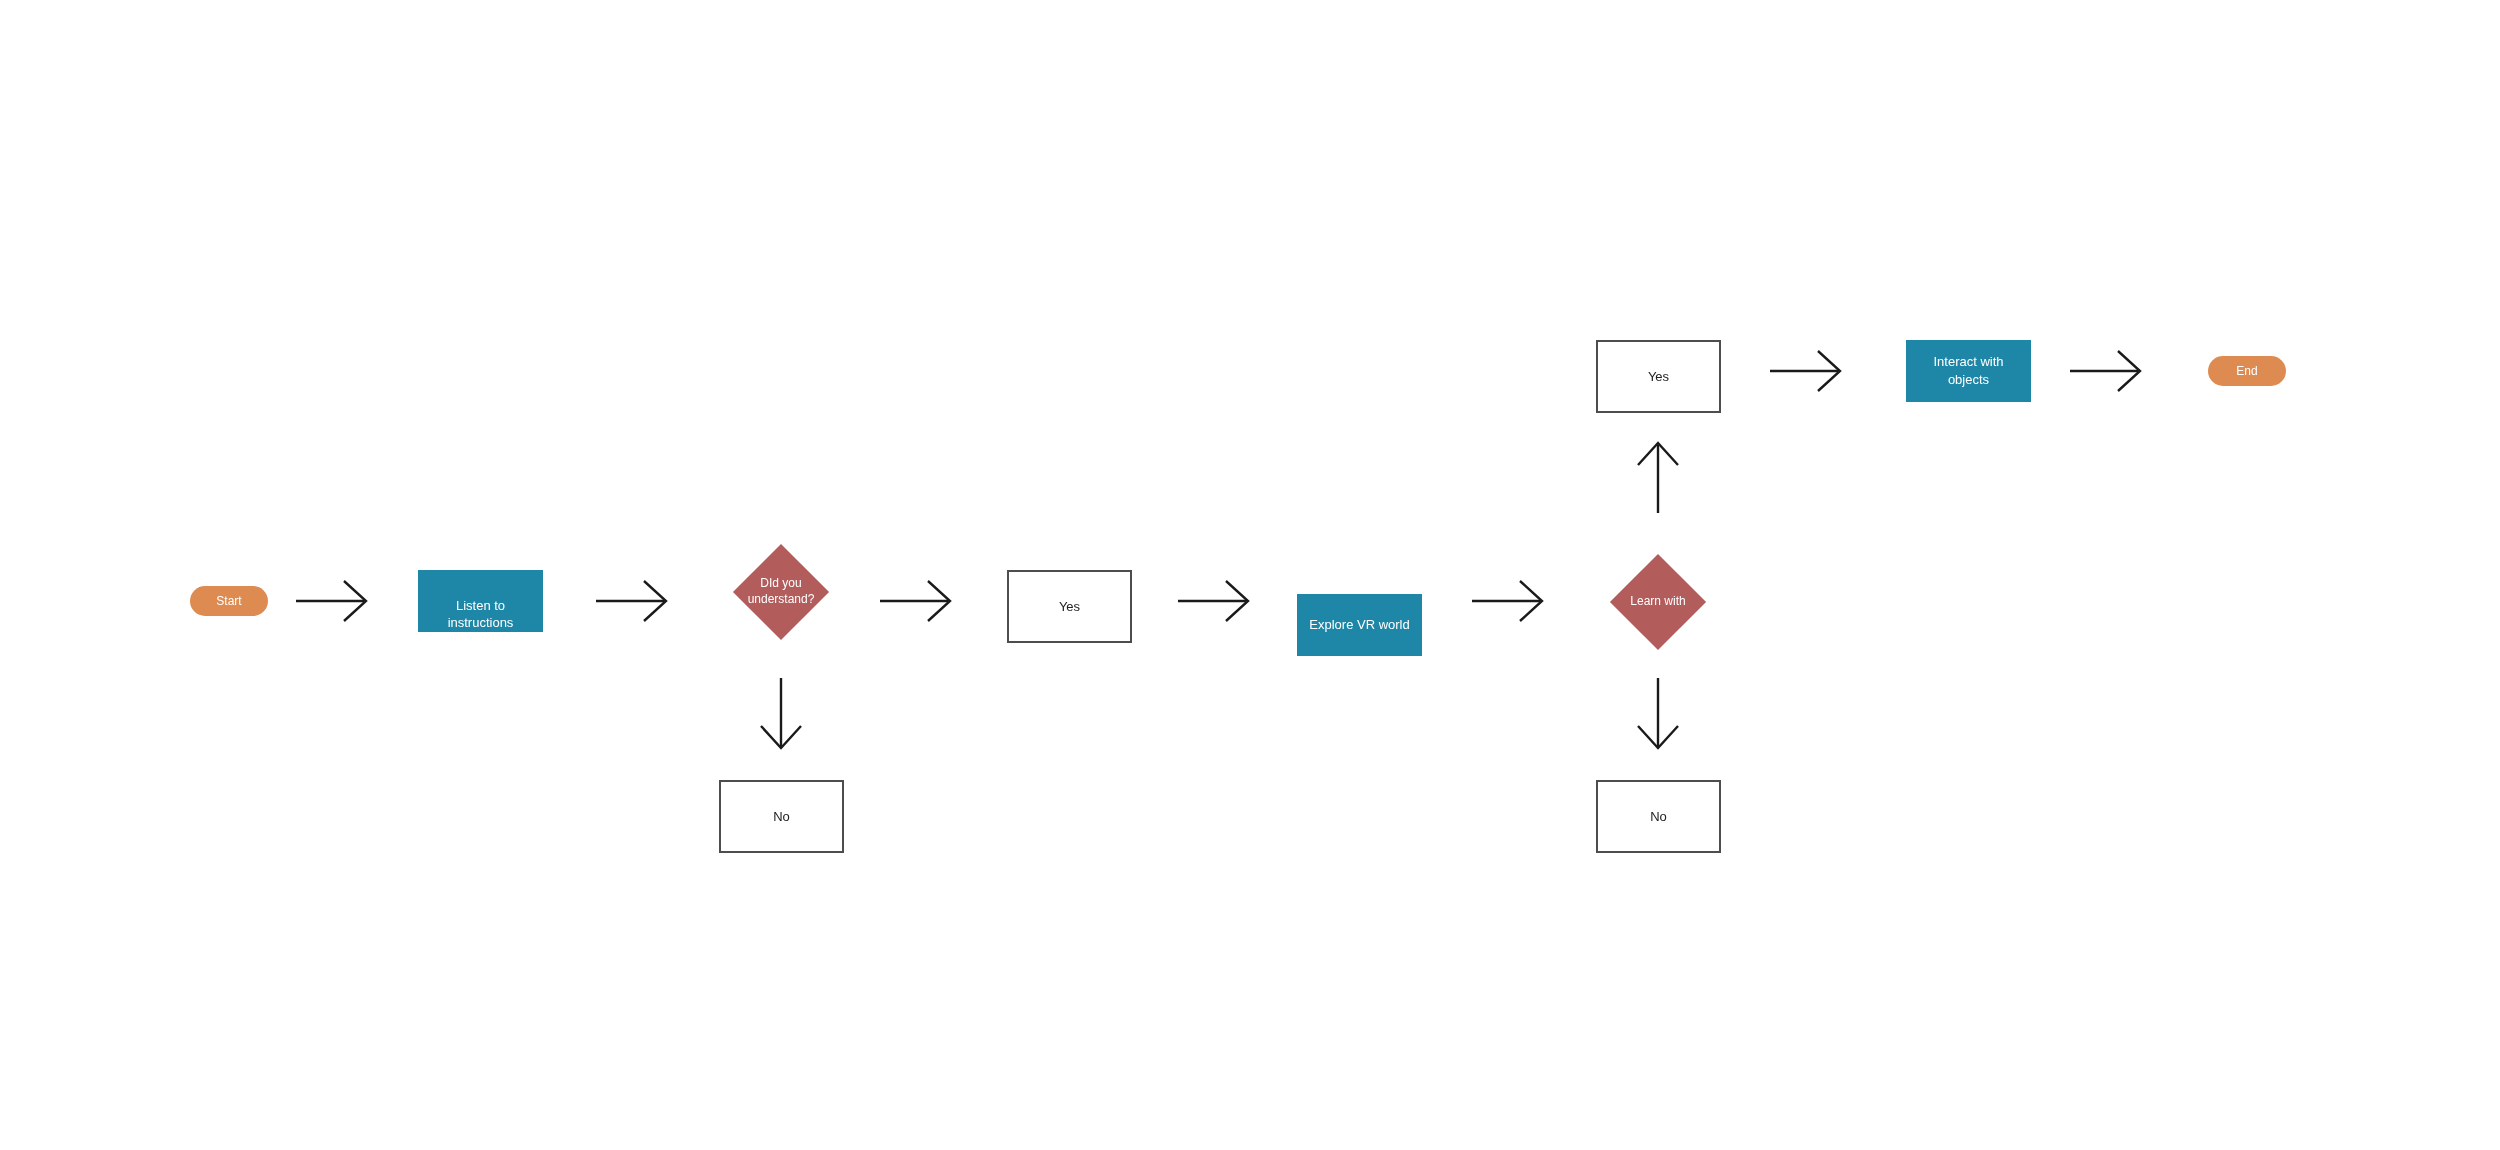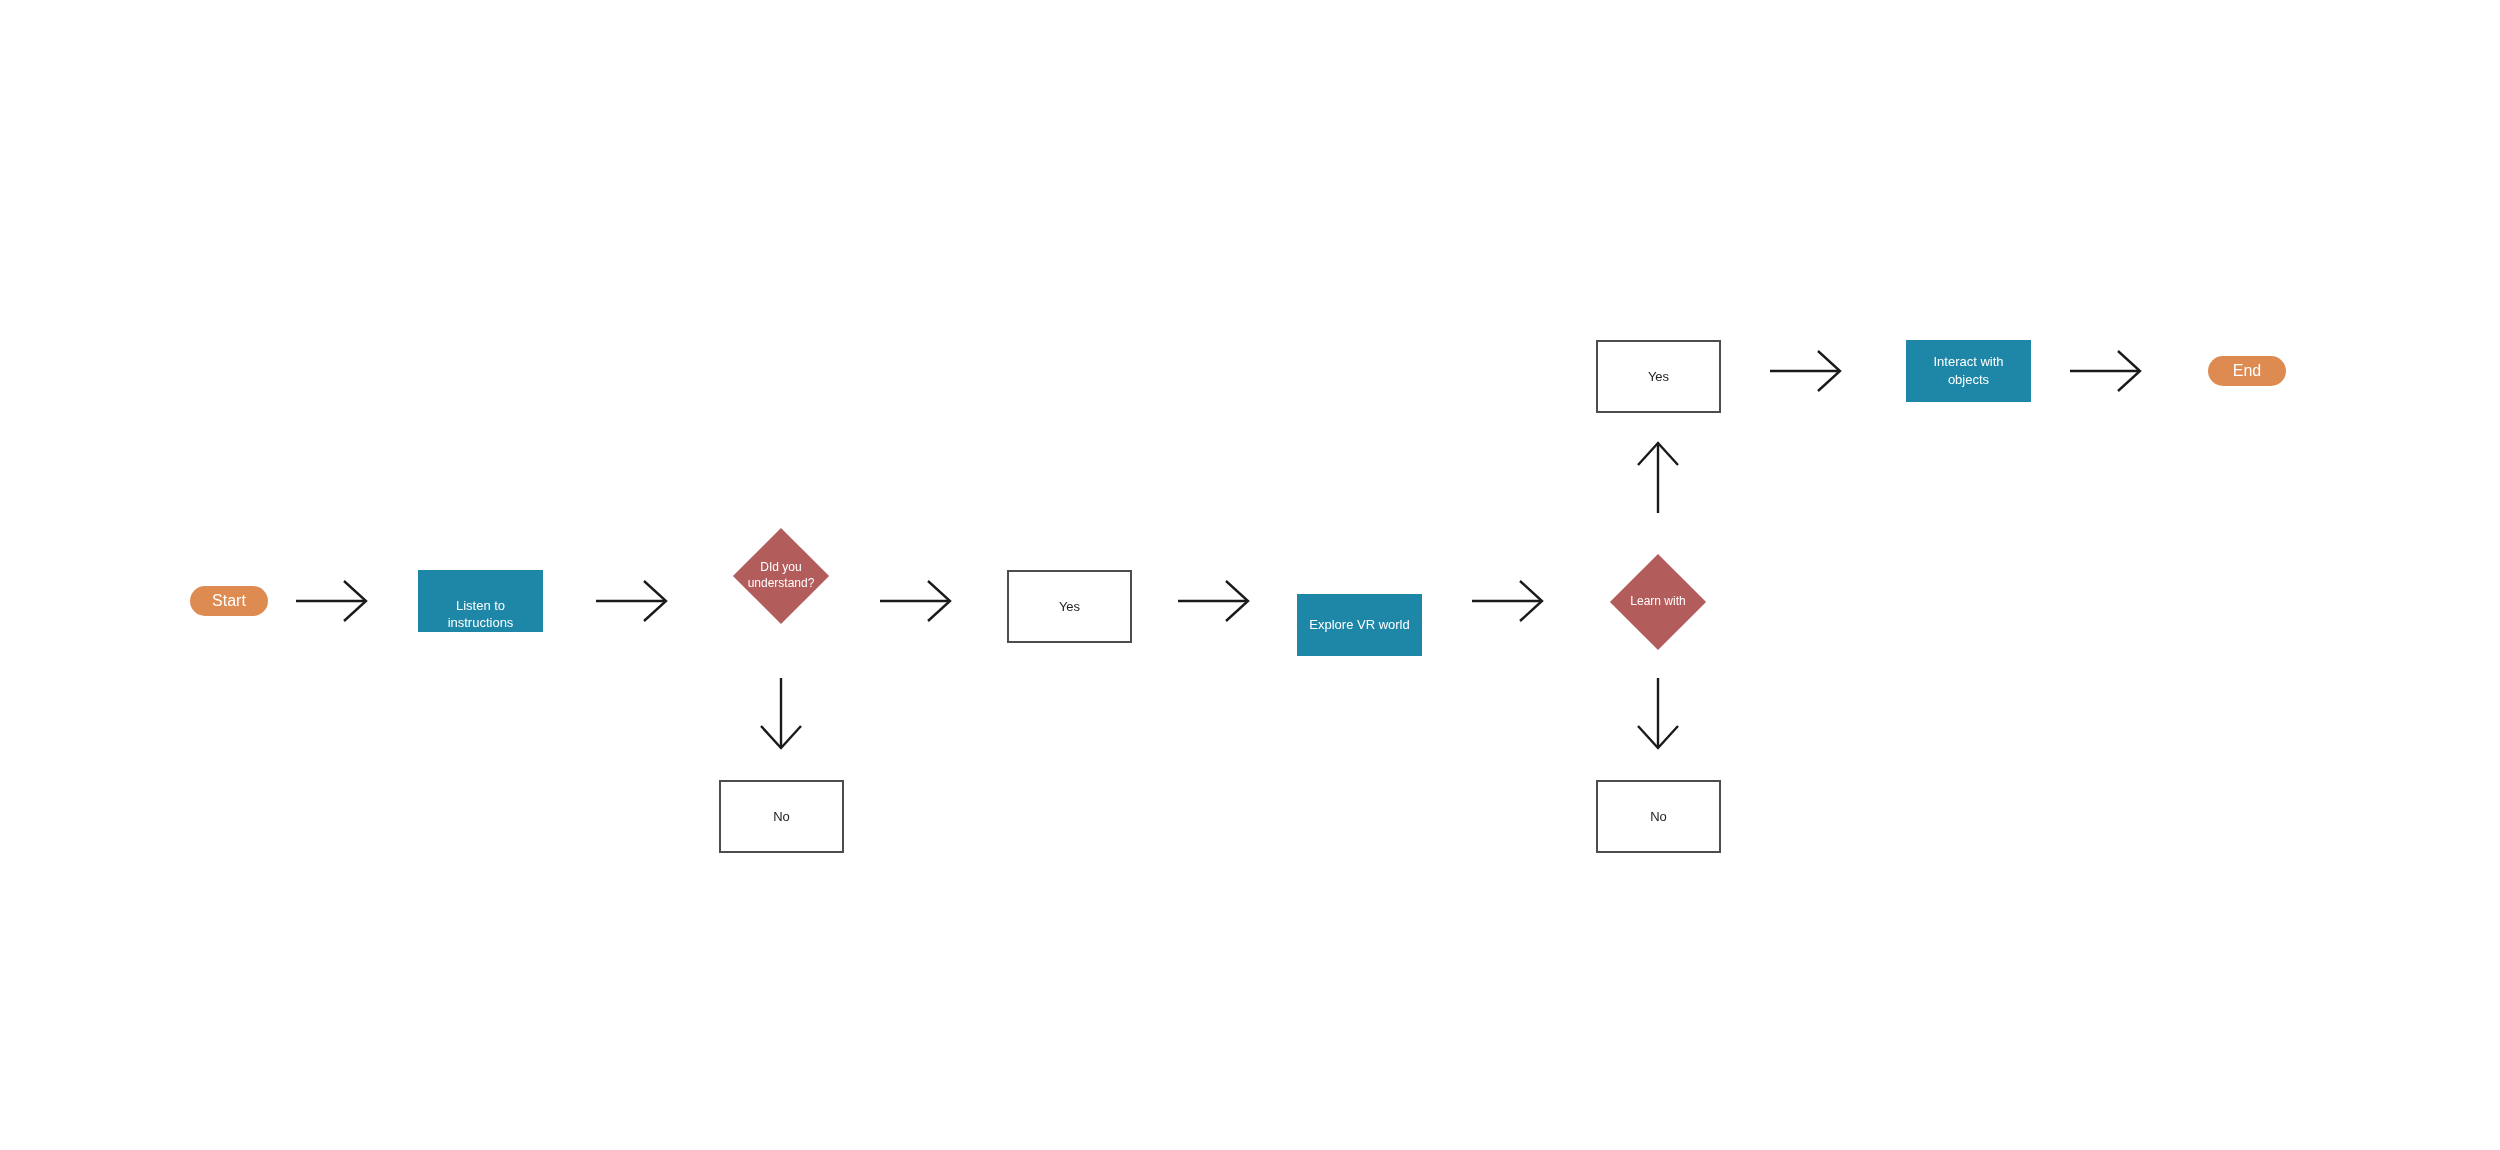--- a/index.html
+++ b/index.html
@@ -24,21 +24,21 @@
     box-sizing: border-box;
     line-height: 1.35;
   }
   
   .terminator {
     width: 78px;
     height: 30px;
     border-radius: 15px;
     background: #de8b52;
     color: #ffffff;
-    font-size: 16px;
+    font-size: 12px;
   }
   
   .process {
     width: 125px;
     height: 62px;
     background: #1e87a8;
     color: #ffffff;
     font-size: 13px;
     padding: 0 12px;
   }
@@ -104,21 +104,21 @@
 
   <div class="node process" style="left:418px; top:570px;align-items:flex-end;">
     <span>Listen to instructions</span>
   </div>
 
   <svg class="connector" style="left:596px; top:579px;" width="72" height="44">
     <path d="M0 22 H68"></path>
       <path d="M48 2 L70 22 L48 42"></path>
   </svg>
 
-  <div class="decision" style="left:733px; top:528px;text-decoration:underline;">
+  <div class="decision" style="left:733px; top:544px;text-decoration:underline;">
     <div class="shape"></div>
     <div class="label">DId you understand?</div>
   </div>
 
   <svg class="connector" style="left:880px; top:579px;" width="72" height="44">
     <path d="M0 22 H68"></path>
       <path d="M48 2 L70 22 L48 42"></path>
   </svg>
 
   <div class="node plain" style="left:1007px; top:570px;">

